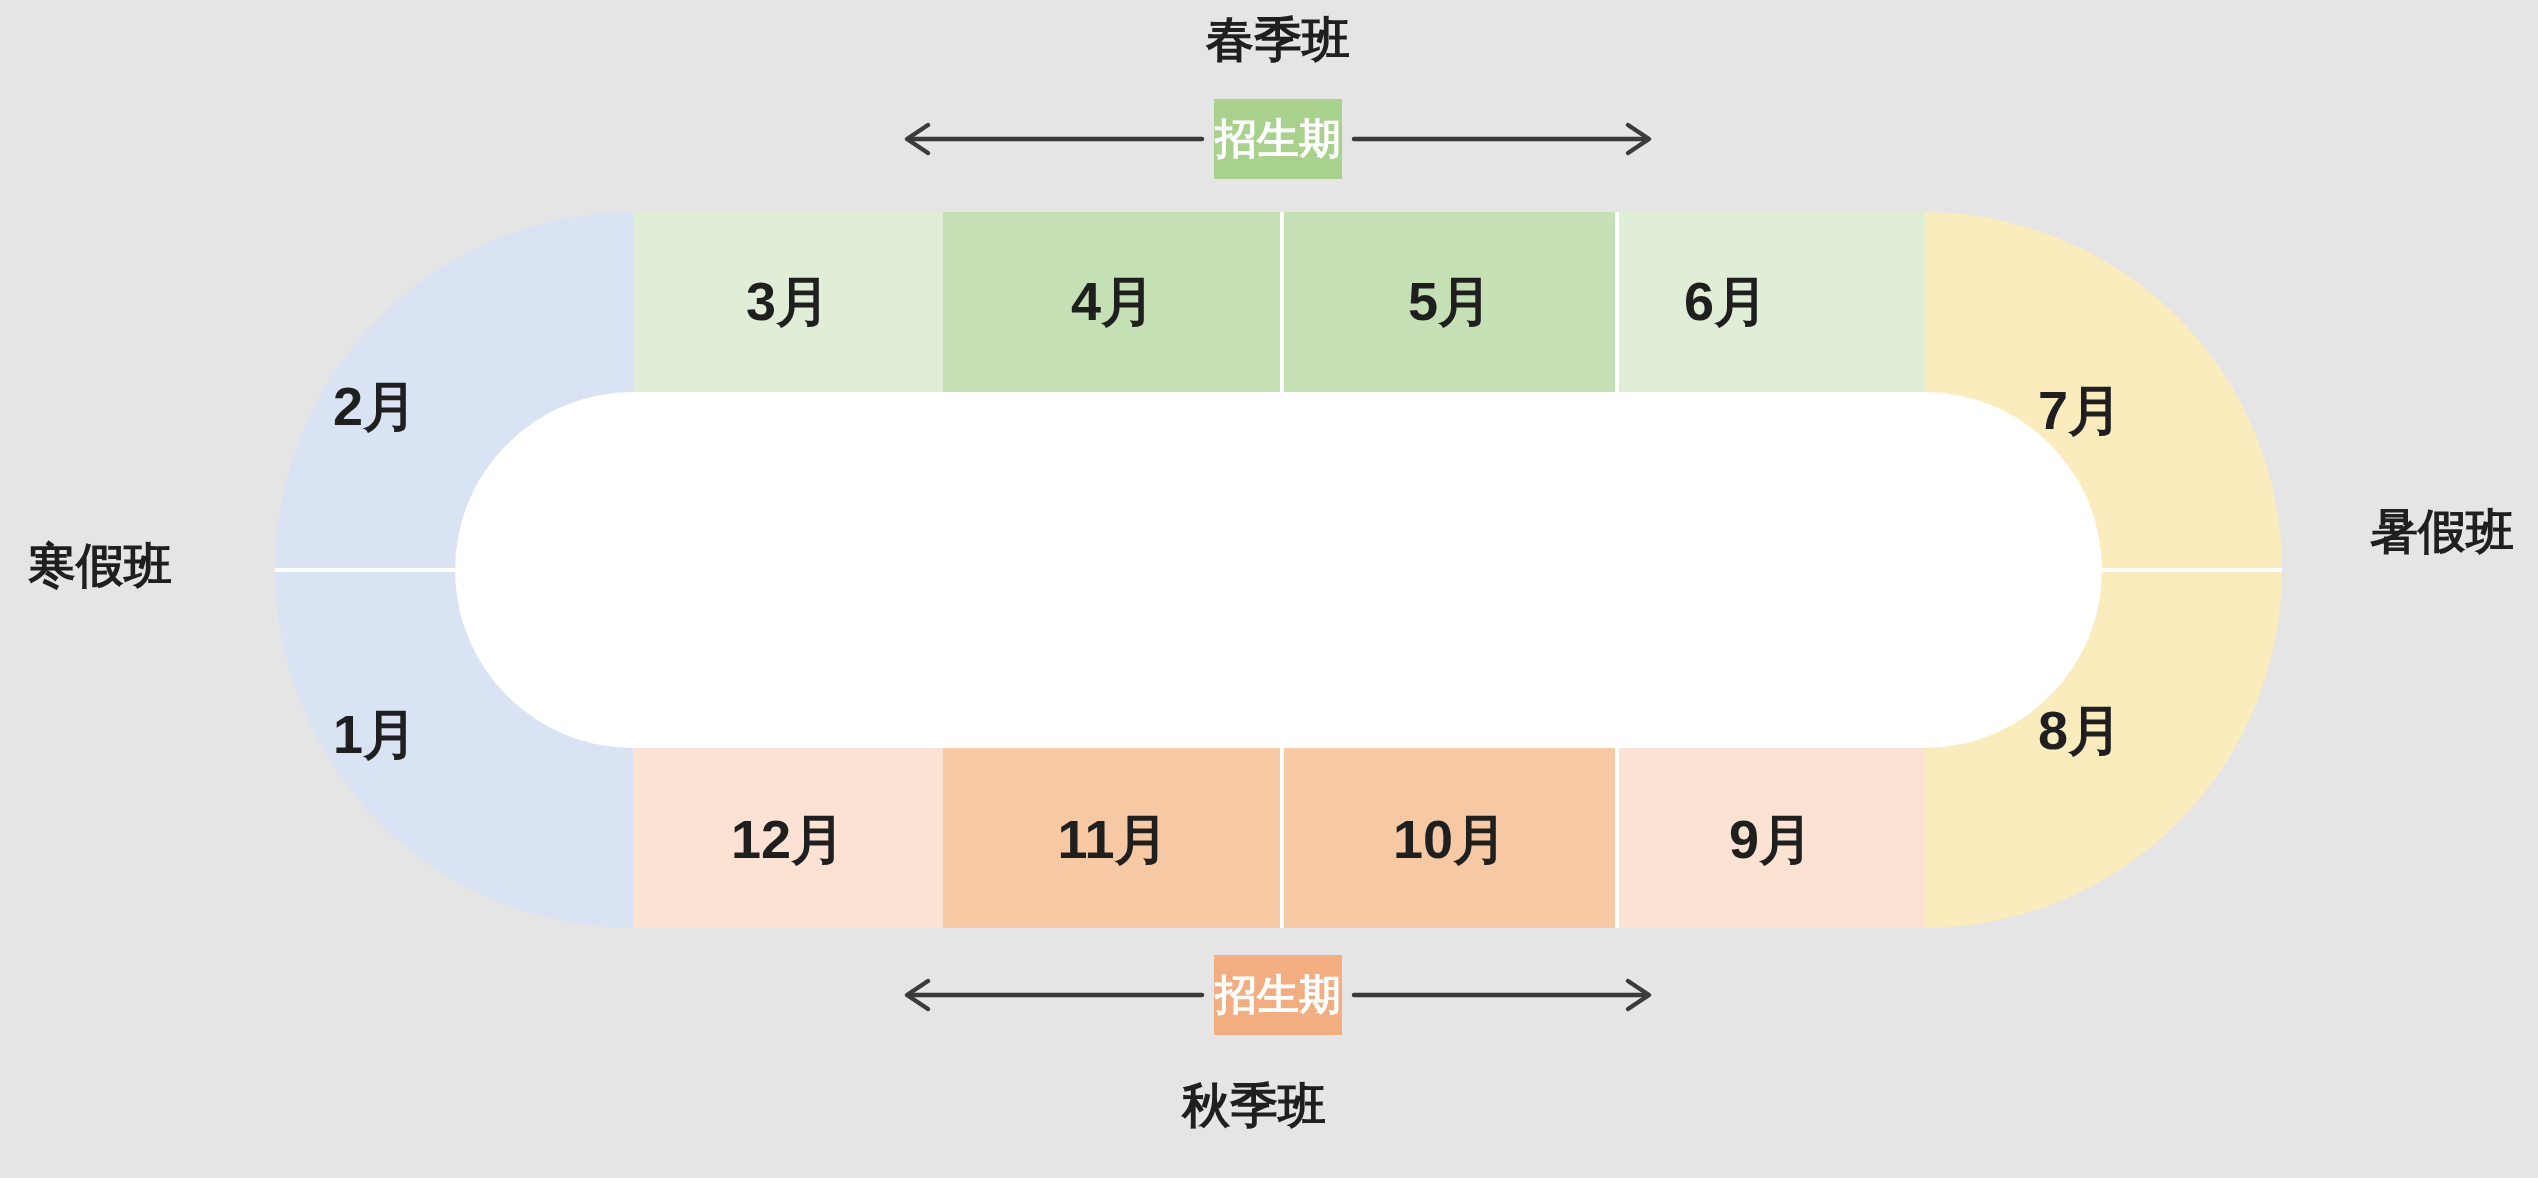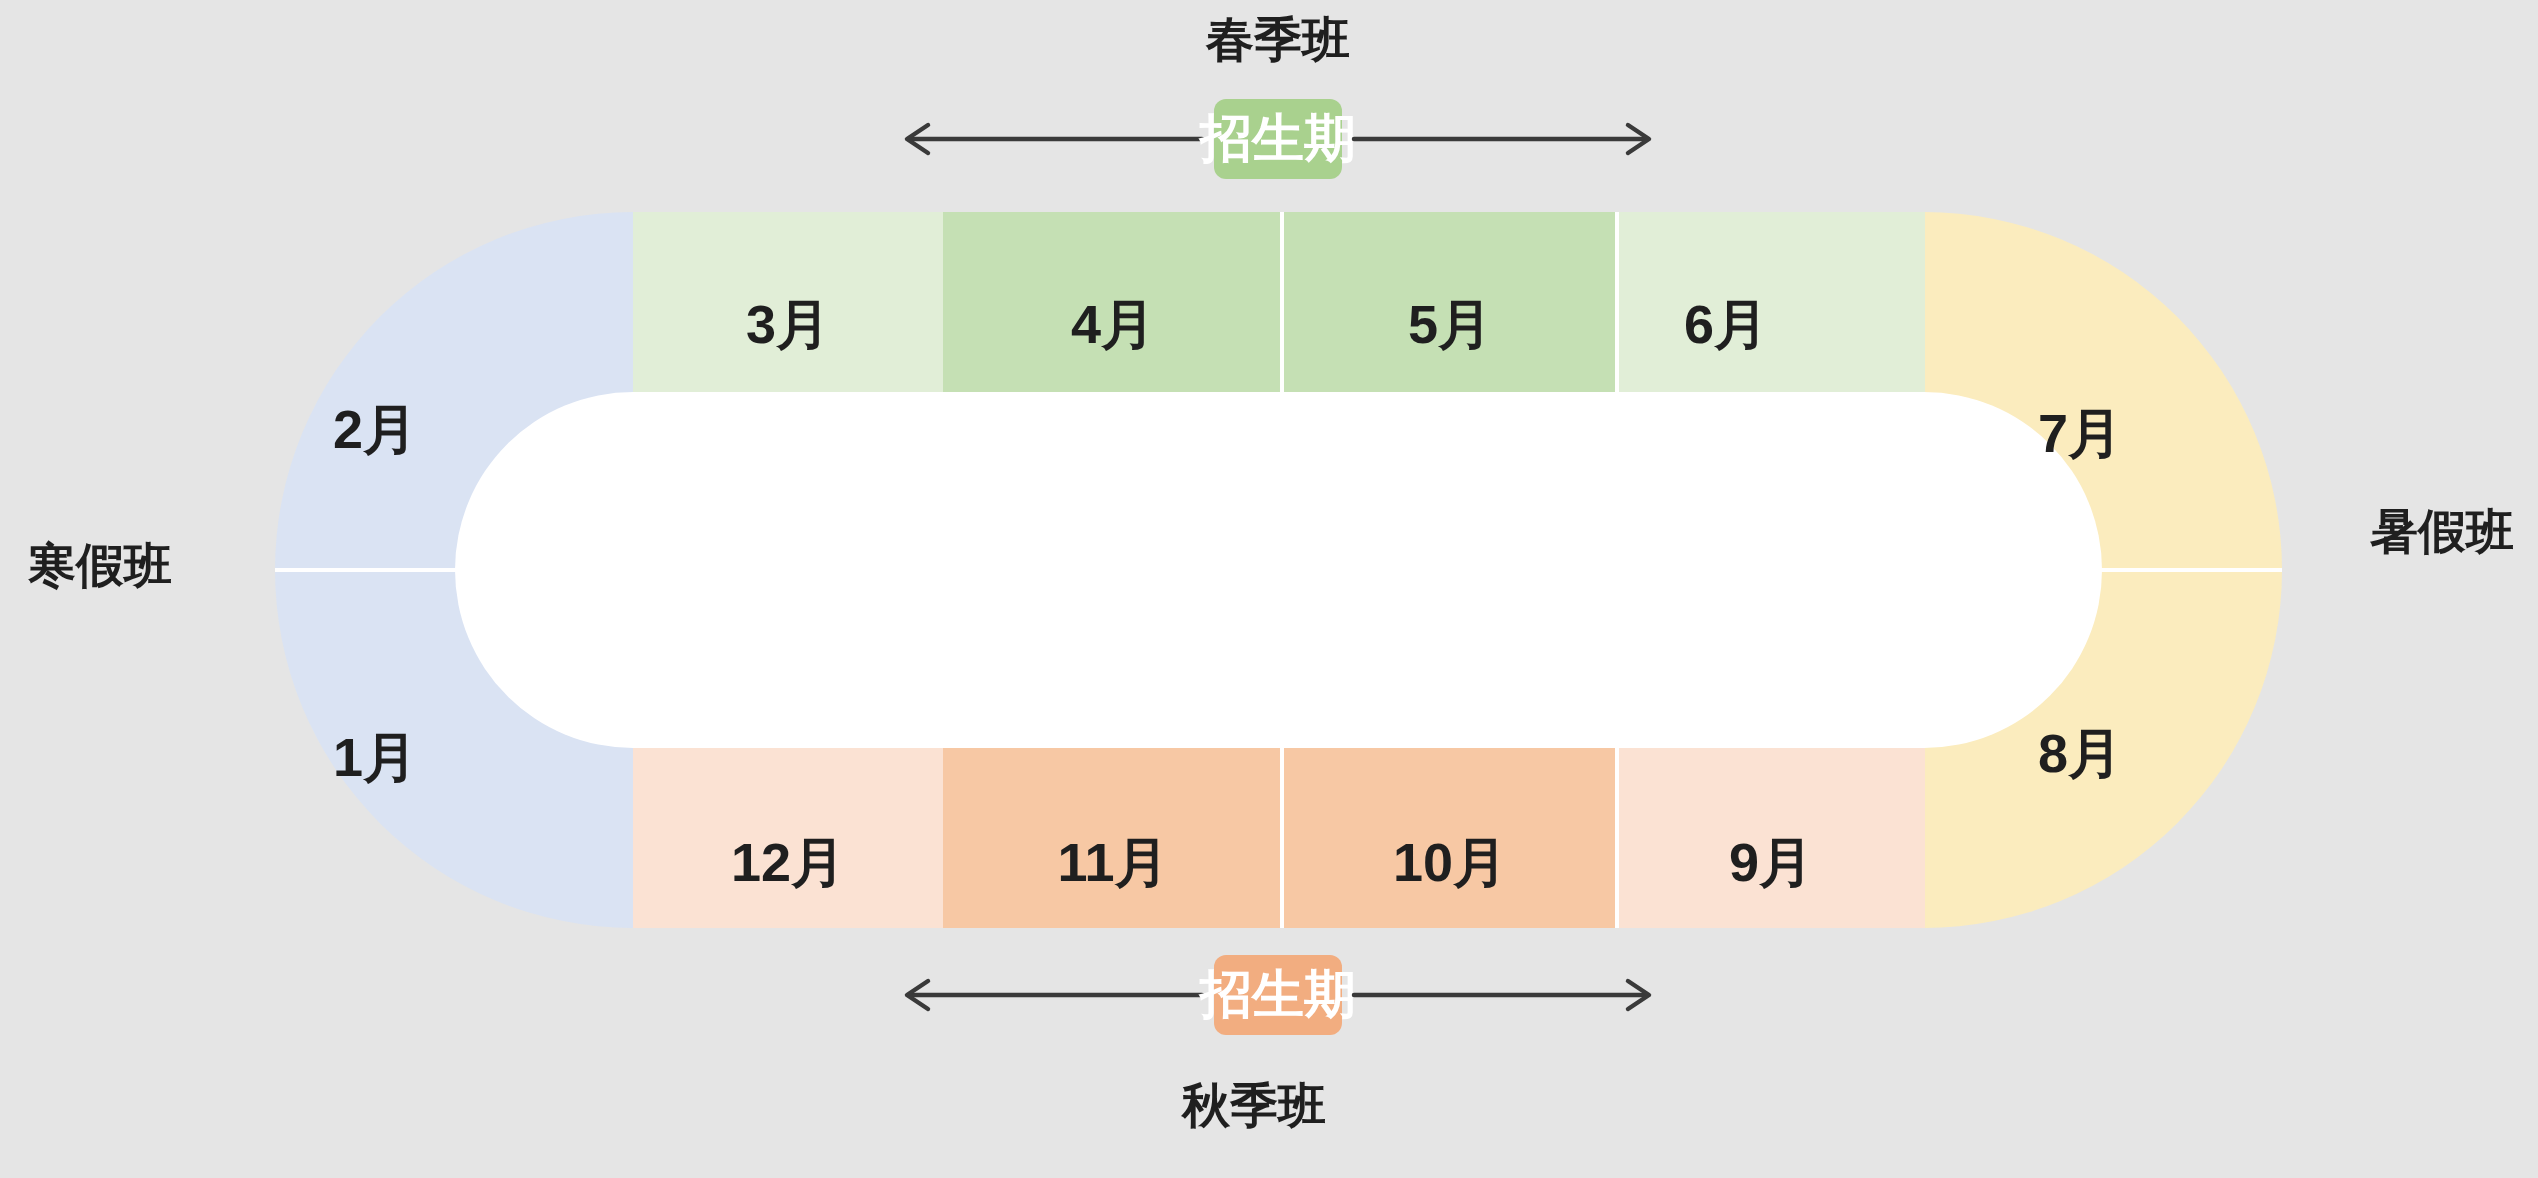--- a/index.html
+++ b/index.html
@@ -2,21 +2,21 @@
 <html style="--c-blue: #DAE3F3; --c-green_light: #E1EED7; --c-green_dark: #C5E0B4; --c-green_badge: #A9D18E; --c-yellow: #FBECBE; --c-orange_light: #FBE2D3; --c-orange_dark: #F7C8A4; --c-orange_badge: #F2AD80; --c-arrow: #3A3A3A; --c-text: #1F1F1F;"><head>
 <meta charset="utf-8">
 <style>
   html,body{margin:0;padding:0;background:#ffffff;}
   .diagram{
     position:relative;width:2538px;height:1178px;background:#e5e5e5;overflow:hidden;
     font-family:"Liberation Sans","DejaVu Sans",sans-serif;color:var(--c-text,#1f1f1f);font-weight:bold;
   }
   .center-label{
     position:absolute;transform:translate(-50%,-50%);
-    font-size:54px;line-height:1;white-space:nowrap;color:var(--c-text,#1f1f1f);margin-top:23px;
+    font-size:54px;line-height:1;white-space:nowrap;color:var(--c-text,#1f1f1f);
   }
   .title-label{
     position:absolute;transform:translate(-50%,-50%);
     font-size:48px;line-height:1;white-space:nowrap;color:var(--c-text,#1f1f1f);
   }
   
   .ring{
     position:absolute;left:275px;top:212px;width:2007px;height:716px;
     border-radius:358px;overflow:hidden;
   }
@@ -33,21 +33,21 @@
   .seam-v{position:absolute;top:0;width:4px;height:716px;background:#ffffff;}
   .seam-h{position:absolute;height:4px;background:#ffffff;top:356px;}
   .hole{
     position:absolute;left:180px;top:180px;width:1647px;height:356px;
     border-radius:178px;background:#ffffff;
   }
   
   .badge{
     position:absolute;transform:translate(-50%,-50%);
     width:128px;height:80px;display:flex;align-items:center;justify-content:center;
-    font-size:52px;color:#ffffff;white-space:nowrap;border-radius:12px;
+    font-size:42px;color:#ffffff;white-space:nowrap;
   }
   .badge-green{background:var(--c-green_badge);}
   .badge-orange{background:var(--c-orange_badge);}
   .arrow-svg{position:absolute;width:310px;height:44px;}
   .arrow-svg line,.arrow-svg polyline{
     stroke:var(--c-arrow,#3a3a3a);stroke-width:4.5;fill:none;
     stroke-linecap:round;stroke-linejoin:round;
   }
 </style>
 </head>

